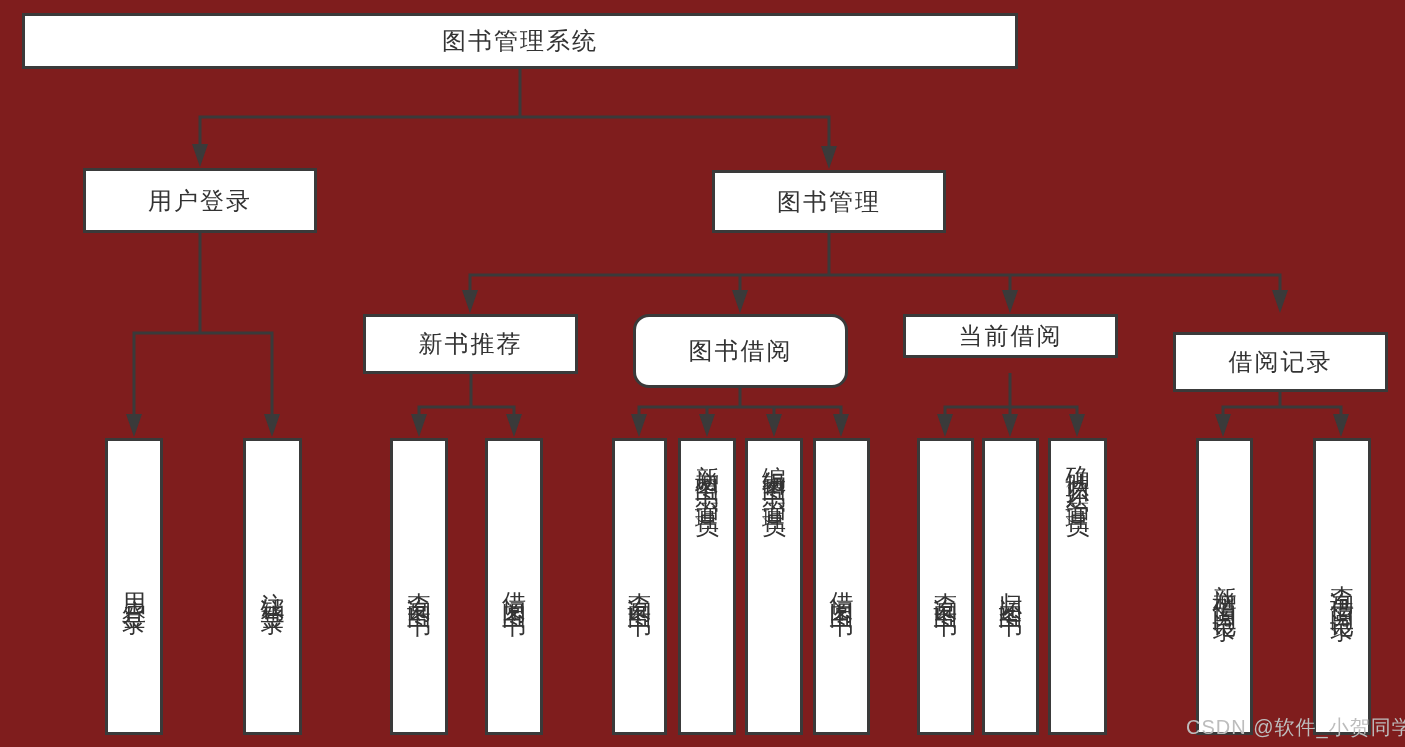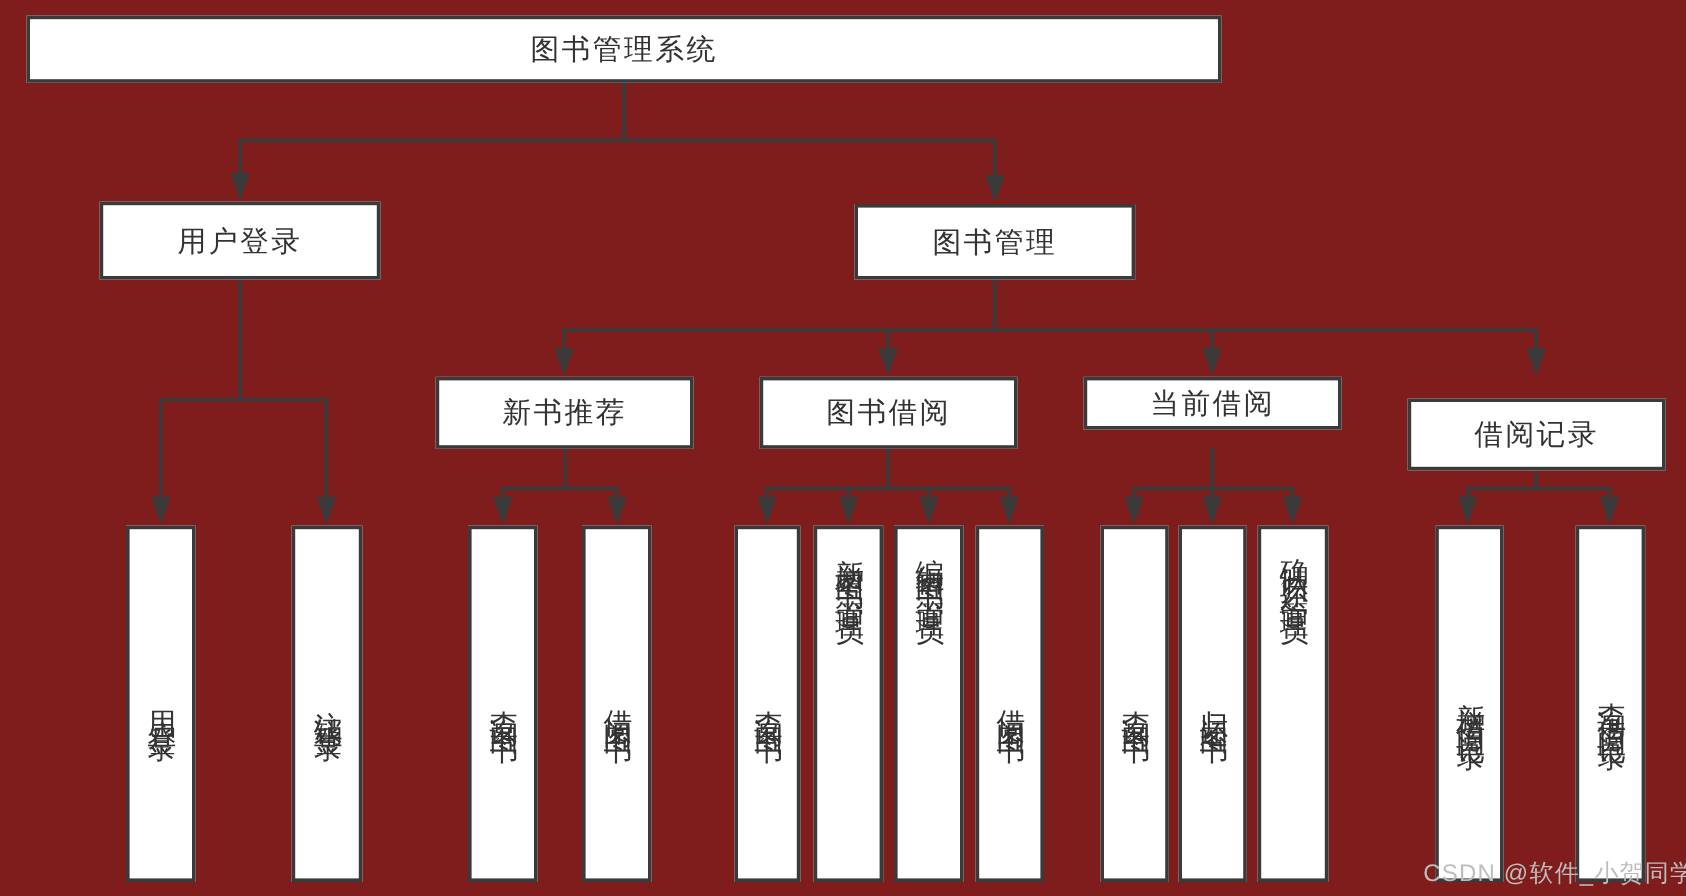--- a/index.html
+++ b/index.html
@@ -125,21 +125,21 @@
   <div class="node hbox" style="left:83px;top:168px;width:234px;height:65px;">
     <span>用户登录</span>
   </div>
   <div class="node hbox" style="left:712px;top:170px;width:234px;height:63px;">
     <span>图书管理</span>
   </div>
 
   <div class="node hbox" style="left:363px;top:314px;width:215px;height:60px;">
     <span>新书推荐</span>
   </div>
-  <div class="node hbox" style="left:633px;top:314px;width:215px;height:60px;">
+  <div class="node hbox" style="left:633px;top:314px;width:215px;height:74px;border-radius:16px;">
     <span>图书借阅</span>
   </div>
   <div class="node hbox" style="left:903px;top:314px;width:215px;height:44px;">
     <span>当前借阅</span>
   </div>
   <div class="node hbox" style="left:1173px;top:332px;width:215px;height:60px;">
     <span>借阅记录</span>
   </div>
 
   <div class="node vbox" style="left:105px;top:438px;width:58px;height:297px;">

